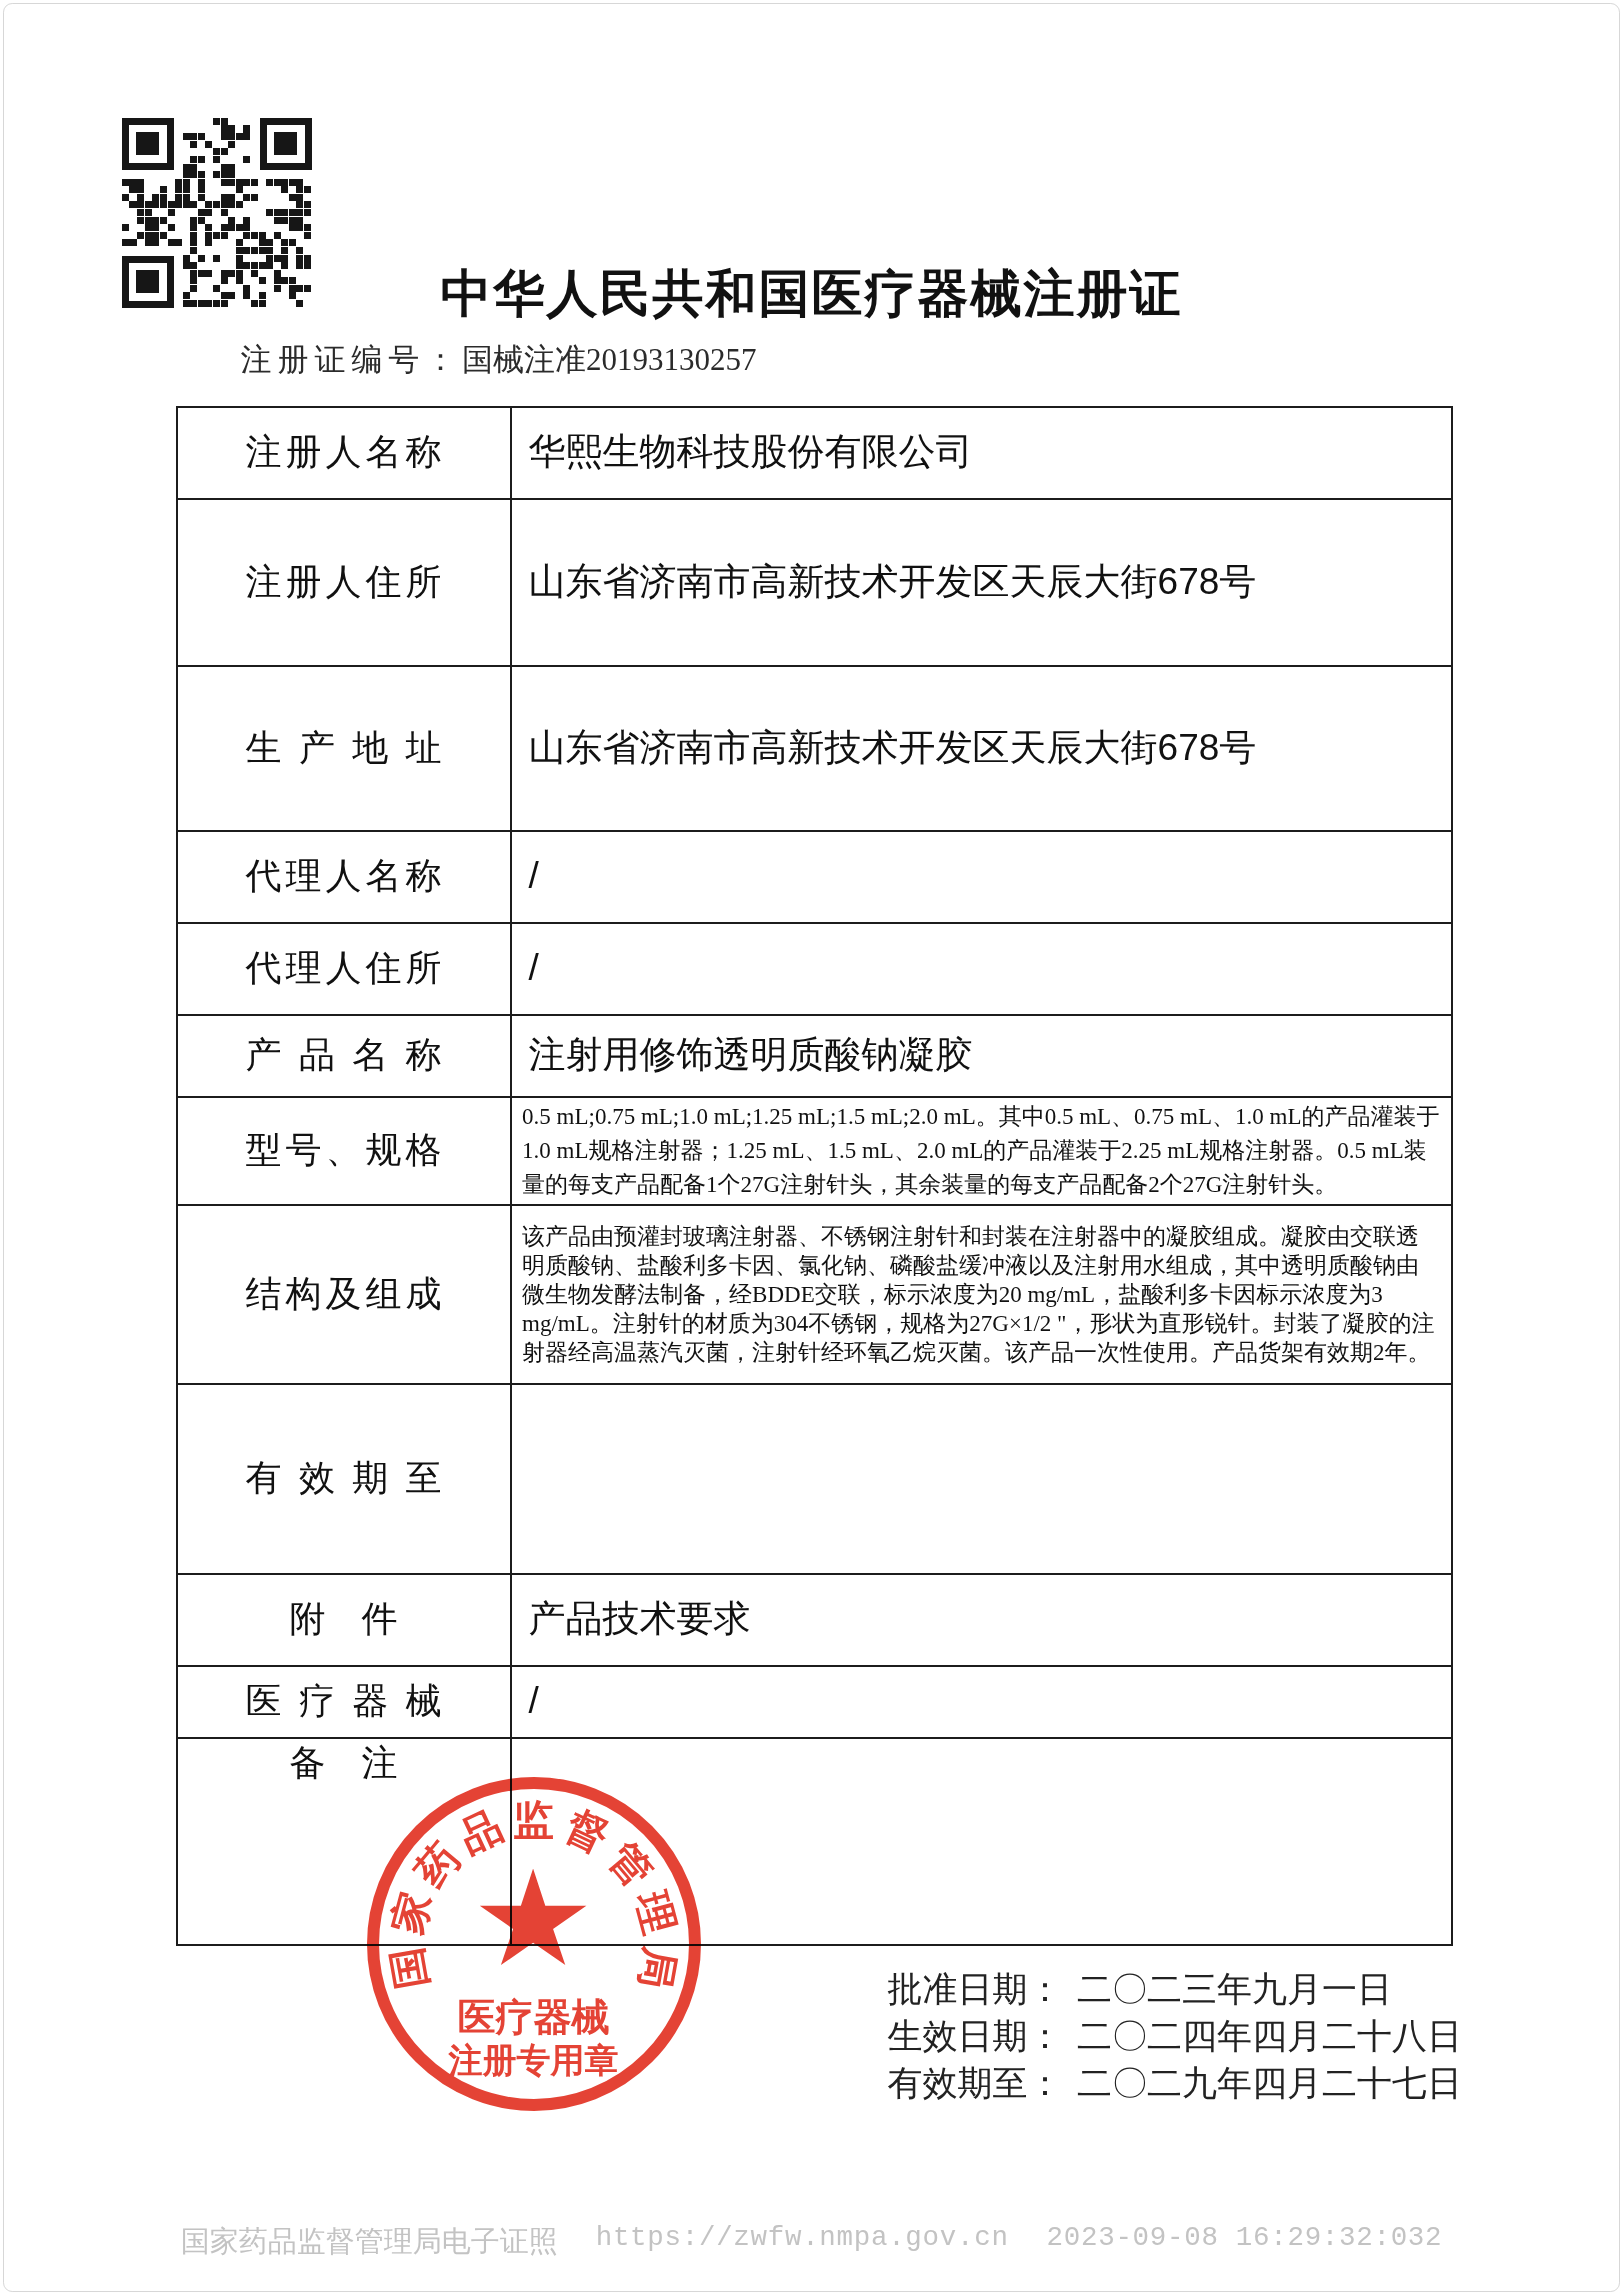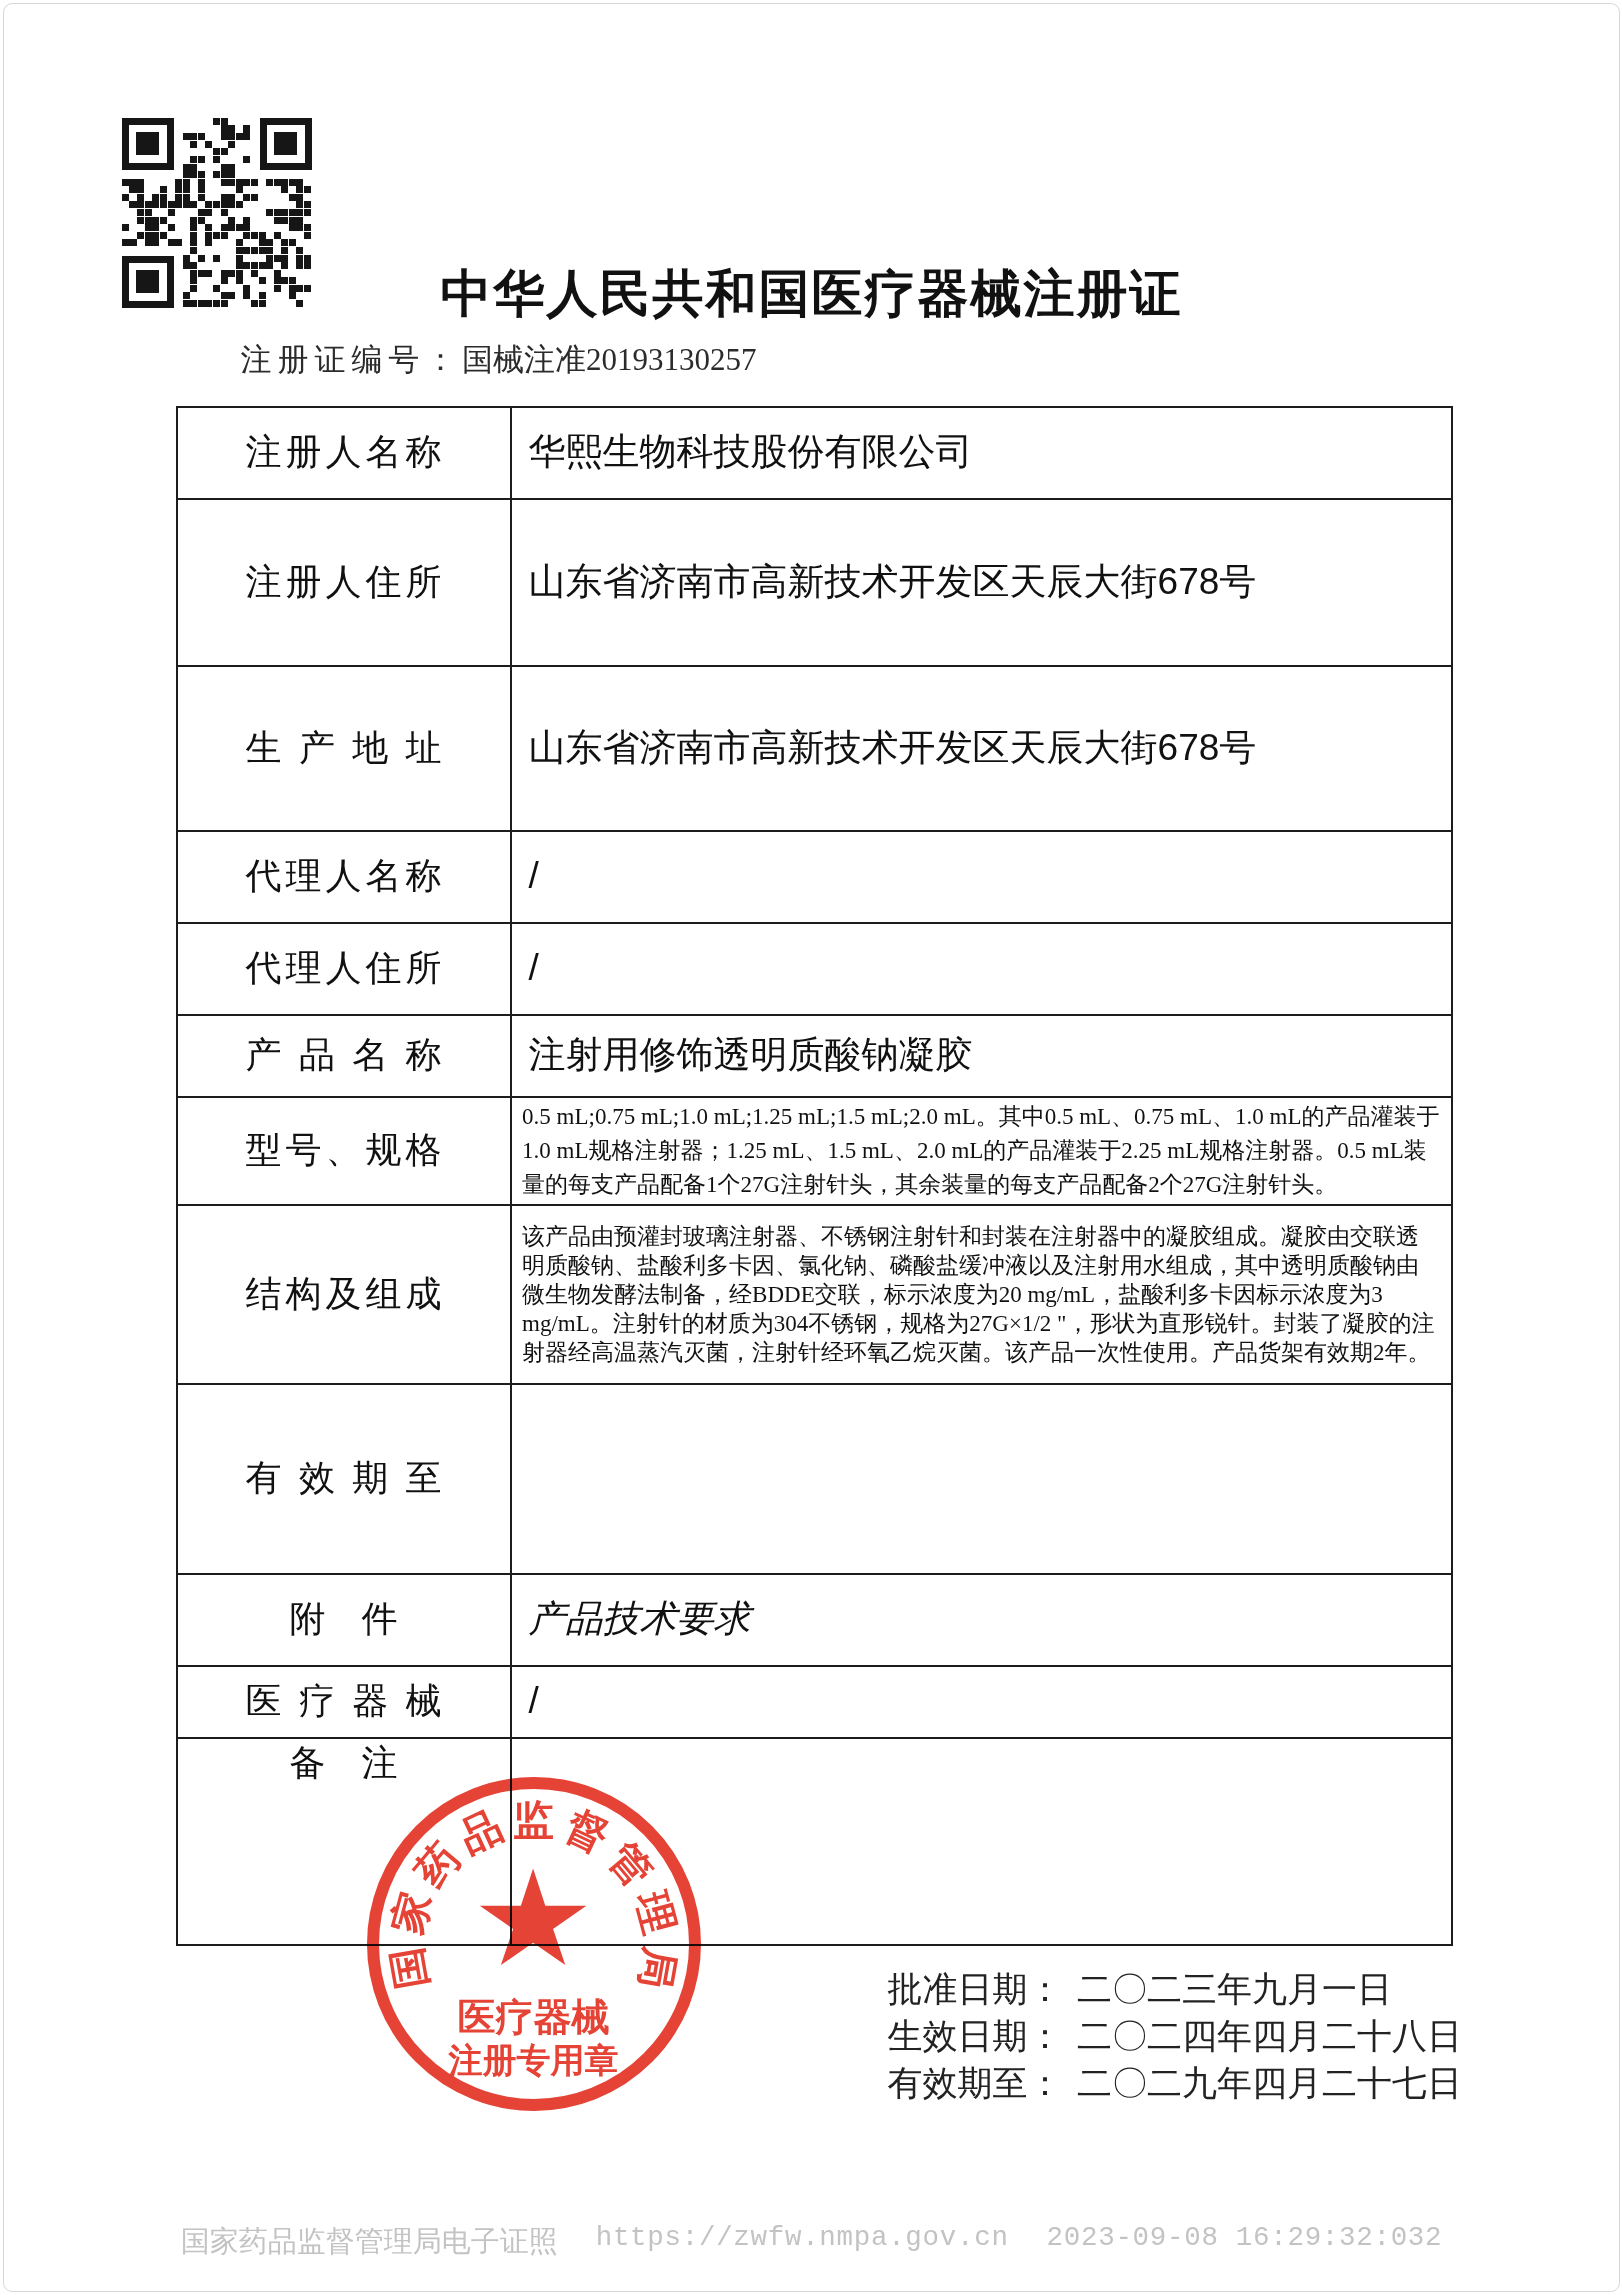--- a/index.html
+++ b/index.html
@@ -42,21 +42,21 @@
   .crow:nth-child(8){height:179px}
   .crow:nth-child(9){height:190px}
   .crow:nth-child(10){height:92px}
   .crow:nth-child(11){height:72px}
   .crow:nth-child(12){height:205px}
 
   .crow:nth-child(7) .val-cell,.crow:nth-child(8) .val-cell{padding:5.2px 10.5px;}
   .crow:nth-child(7) .value-text{font-family:"Liberation Serif","DejaVu Serif",serif;font-size:23px;line-height:34px;}
   .crow:nth-child(8) .value-text{font-family:"Liberation Serif","DejaVu Serif",serif;font-size:23px;line-height:29px;}
   .crow:nth-child(9) .value-text{font-family:"Liberation Serif","DejaVu Serif",serif;font-size:40px;line-height:50px;}
-  .crow:nth-child(10) .value-text{font-family:"Liberation Serif","DejaVu Serif",serif;font-style:italic;}
+  .crow:nth-child(10) .value-text{font-family:"Liberation Serif","DejaVu Serif",serif;}
   .crow:nth-child(12) .lab-cell{align-items:flex-start;}
 
   
   .approval{position:absolute;left:184px;top:1965px;font-size:35px;color:#222;}
   .approval .val{margin-left:19.6px;}
   .dates{position:absolute;left:884px;top:1962px;}
   .date-line{font-size:35px;color:#222;height:47px;line-height:47px;}
   .date-line .val{margin-left:14.4px;}
 
   

